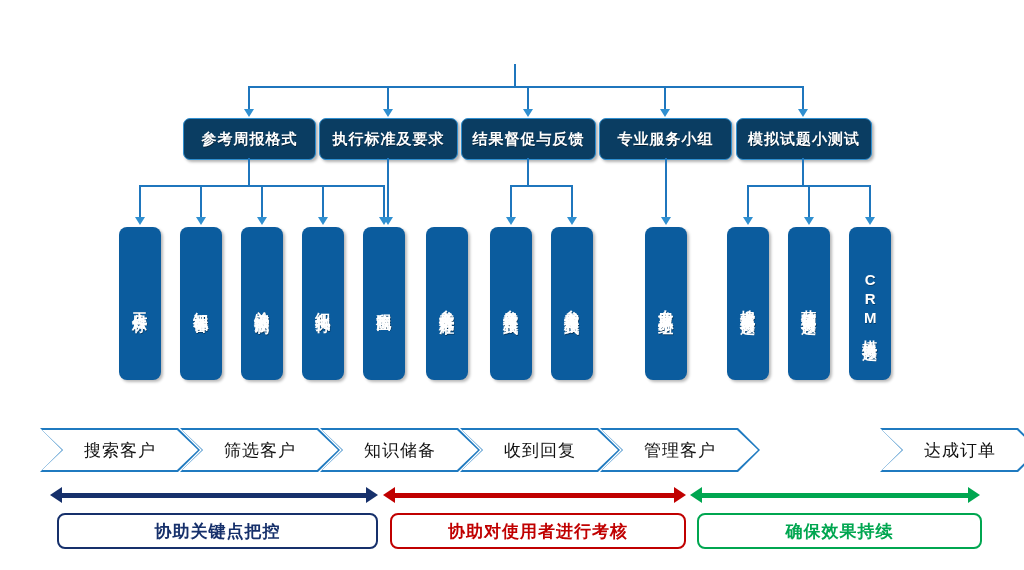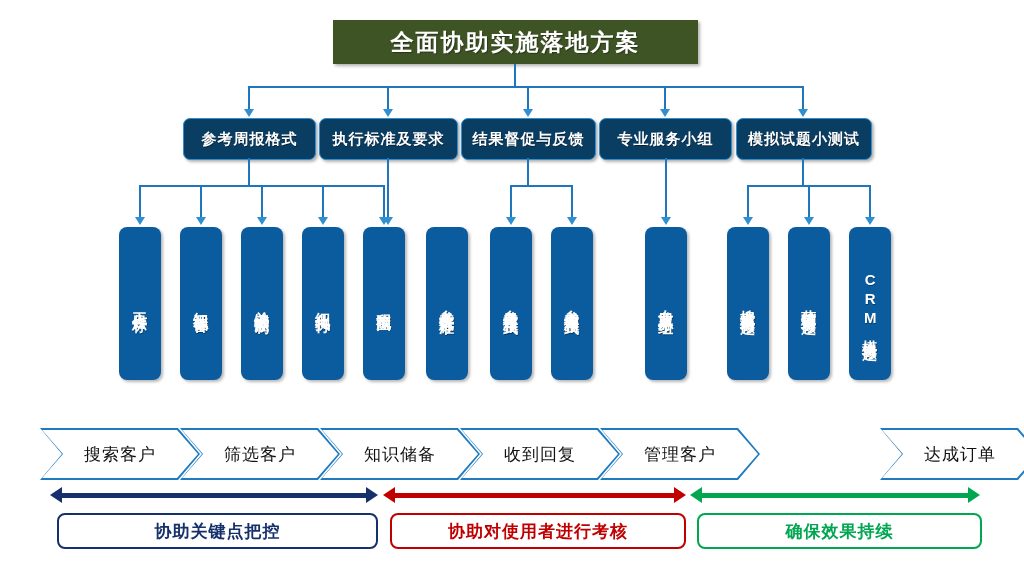--- a/index.html
+++ b/index.html
@@ -48,21 +48,21 @@
   .conn-h{height:2px;}
   .arrowhead{
     position:absolute;width:0;height:0;
     border-left:5px solid transparent;border-right:5px solid transparent;
     border-top:8px solid #2f8fd0;
   }
 
   
   .chev-band{position:absolute;left:40px;top:428px;width:950px;height:52px;}
   .chev-outline{
-    position:absolute;top:0;height:52px;
+    position:absolute;top:0;height:44px;
     background:#1f7ac0;
     clip-path:polygon(0 0, calc(100% - 22px) 0, 100% 50%, calc(100% - 22px) 100%, 0 100%, 22px 50%);
   }
   .chev-inner{
     position:absolute;left:2px;top:2px;right:2px;bottom:2px;
     background:#ffffff;
     clip-path:polygon(0 0, calc(100% - 21px) 0, 100% 50%, calc(100% - 21px) 100%, 0 100%, 21px 50%);
   }
   .chev-label{
     position:absolute;left:0;top:0;width:100%;height:100%;
@@ -84,21 +84,20 @@
     background:#ffffff;border-radius:8px;border:2px solid #16306b;
     display:flex;align-items:center;justify-content:center;
     font-size:17px;font-weight:bold;letter-spacing:1px;color:#16306b;
   }
 </style>
 </head>
 <body>
 
 <div id="stage">
 
-  <div class="title-bar">全面协助实施落地方案</div>
 
   <div class="conn-v" style="left:514px;top:64px;height:22px;"></div>
   <div class="conn-h" style="left:248px;top:86px;width:555px;"></div>
 
   <div id="lvl2-holder">
       <div class="conn-v" style="left: 247.5px; top: 86px; height: 24px;"></div>
       <div class="arrowhead" style="left: 243.5px; top: 109px;"></div>
       <div class="lvl2" style="left: 183px; width: 131px;">参考周报格式</div>
       <div class="conn-v" style="left: 386.5px; top: 86px; height: 24px;"></div>
       <div class="arrowhead" style="left: 382.5px; top: 109px;"></div>

